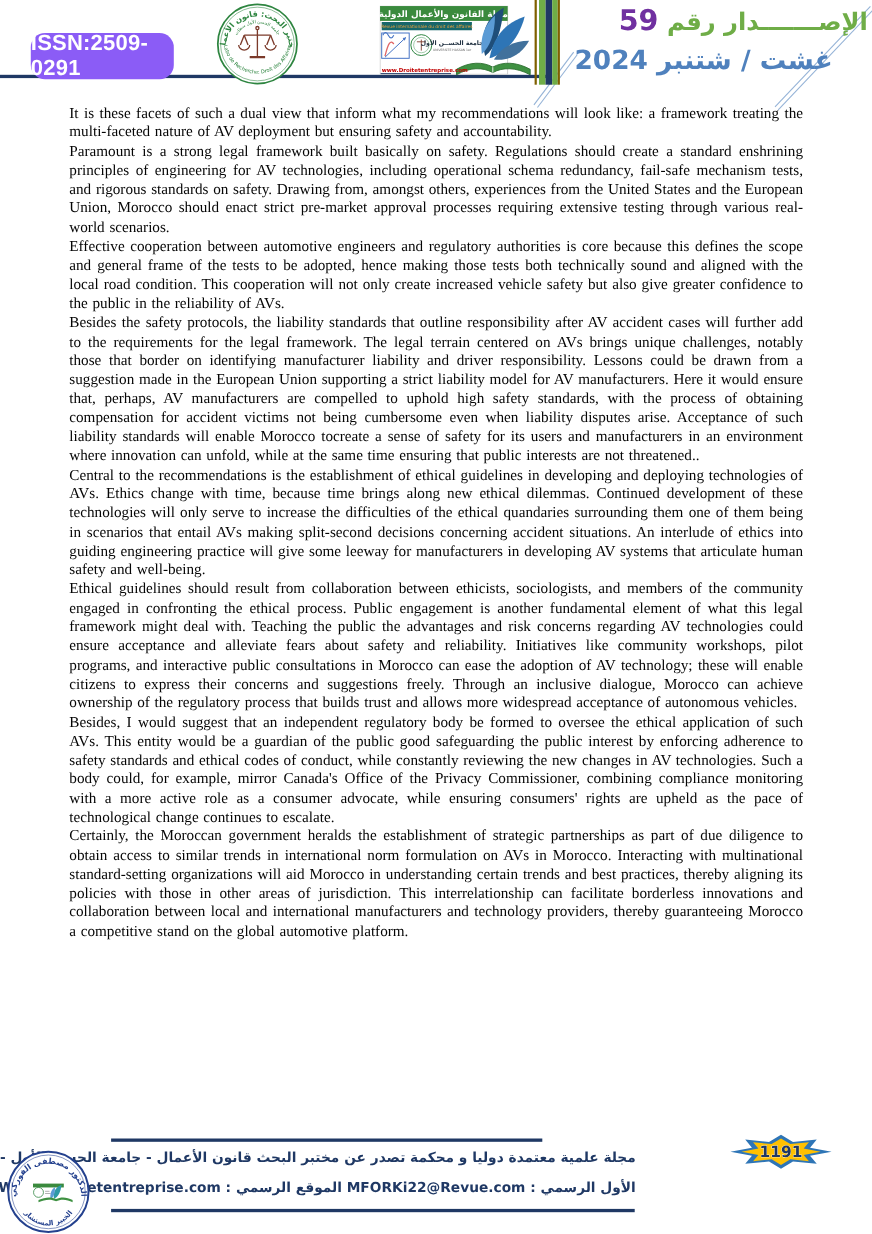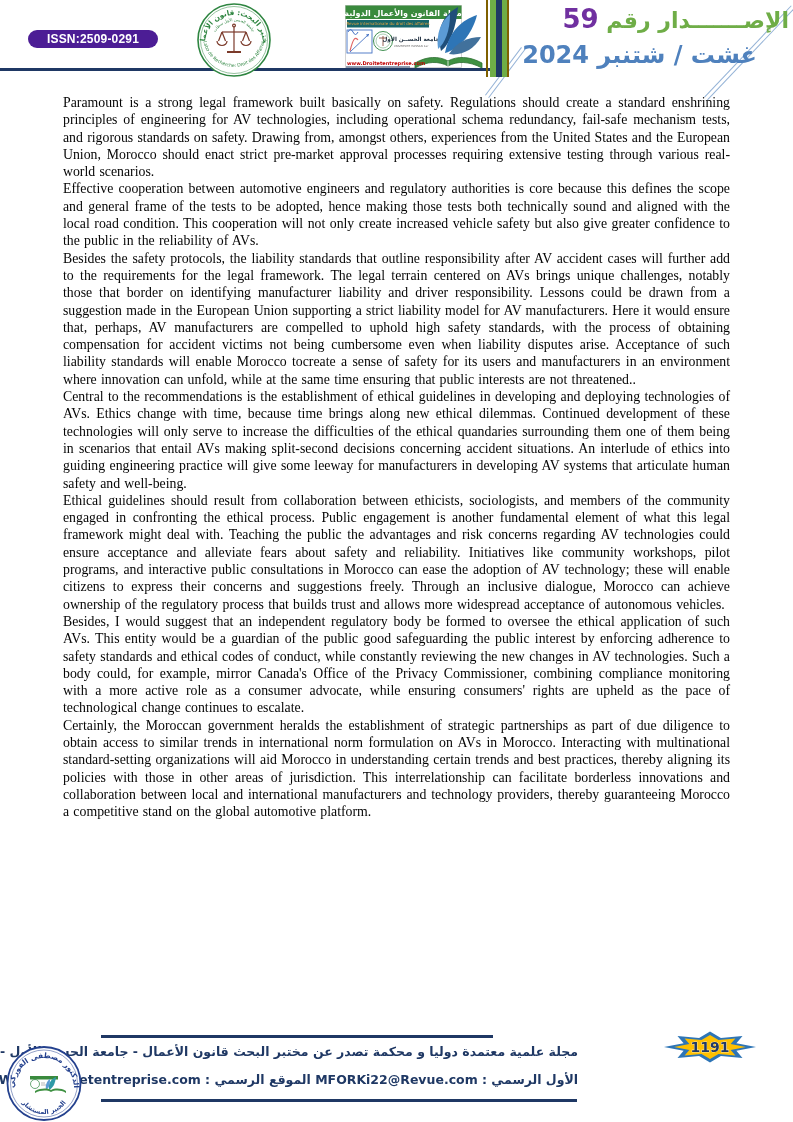--- a/index.html
+++ b/index.html
@@ -1,22 +1,22 @@
 <!DOCTYPE html>
 <html><head>
 <meta charset="utf-8">
 <style>
   html,body{margin:0;padding:0;background:#fff;}
   .page{position:relative;width:793px;height:1122px;background:#ffffff;overflow:hidden;
         font-family:"Liberation Serif",serif;}
 
   
-  .issn-pill{position:absolute;left:28px;top:30px;width:130px;height:18px;background:#4c1d95;
+  .issn-pill{position:absolute;left:28px;top:30px;width:130px;height:42px;background:#8b5cf6;
              border-radius:13px;color:#ffffff;font-family:"Liberation Sans",sans-serif;
-             font-weight:bold;font-size:12px;display:flex;align-items:center;justify-content:center;
+             font-weight:bold;font-size:20px;display:flex;align-items:center;justify-content:center;
              letter-spacing:.2px;}
   .header-rule{position:absolute;left:0;top:68px;width:497px;height:3px;background:#1f3864;z-index:0;}
   .lab-stamp{position:absolute;left:196px;top:2px;z-index:2;}
   .journal-logo{position:absolute;left:345px;top:5px;z-index:2;}
   .vbars{position:absolute;left:486px;top:0;height:77px;display:flex;z-index:2;}
   .vbars span{display:block;height:100%;}
   .vb-olive{width:2px;background:#7f6000;}
   .vb-green{width:6px;background:#6fad47;}
   .vb-navy{width:6px;background:#1f3864;}
   .vb-gap{width:2px;background:transparent;}
@@ -143,20 +143,21 @@
       <span>الإصـــــــدار رقم</span>
       <span class="issue-num">59</span>
     </div>
     <div class="date-line" dir="rtl">غشت / شتنبر 2024</div>
 
     <div class="slash slash-small"></div>
     <div class="slash slash-large"></div>
   </div>
 
   <main class="body-text">
+    <p>It is these facets of such a dual view that inform what my recommendations will look like: a framework treating the multi-faceted nature of AV deployment but ensuring safety and accountability.</p>
     <p>Paramount is a strong legal framework built basically on safety. Regulations should create a standard enshrining principles of engineering for AV technologies, including operational schema redundancy, fail-safe mechanism tests, and rigorous standards on safety. Drawing from, amongst others, experiences from the United States and the European Union, Morocco should enact strict pre-market approval processes requiring extensive testing through various real-world scenarios.</p>
     <p>Effective cooperation between automotive engineers and regulatory authorities is core because this defines the scope and general frame of the tests to be adopted, hence making those tests both technically sound and aligned with the local road condition. This cooperation will not only create increased vehicle safety but also give greater confidence to the public in the reliability of AVs.</p>
     <p>Besides the safety protocols, the liability standards that outline responsibility after AV accident cases will further add to the requirements for the legal framework. The legal terrain centered on AVs brings unique challenges, notably those that border on identifying manufacturer liability and driver responsibility. Lessons could be drawn from a suggestion made in the European Union supporting a strict liability model for AV manufacturers. Here it would ensure that, perhaps, AV manufacturers are compelled to uphold high safety standards, with the process of obtaining compensation for accident victims not being cumbersome even when liability disputes arise. Acceptance of such liability standards will enable Morocco tocreate a sense of safety for its users and manufacturers in an environment where innovation can unfold, while at the same time ensuring that public interests are not threatened..</p>
     <p>Central to the recommendations is the establishment of ethical guidelines in developing and deploying technologies of AVs. Ethics change with time, because time brings along new ethical dilemmas. Continued development of these technologies will only serve to increase the difficulties of the ethical quandaries surrounding them one of them being in scenarios that entail AVs making split-second decisions concerning accident situations. An interlude of ethics into guiding engineering practice will give some leeway for manufacturers in developing AV systems that articulate human safety and well-being.</p>
     <p>Ethical guidelines should result from collaboration between ethicists, sociologists, and members of the community engaged in confronting the ethical process. Public engagement is another fundamental element of what this legal framework might deal with. Teaching the public the advantages and risk concerns regarding AV technologies could ensure acceptance and alleviate fears about safety and reliability. Initiatives like community workshops, pilot programs, and interactive public consultations in Morocco can ease the adoption of AV technology; these will enable citizens to express their concerns and suggestions freely. Through an inclusive dialogue, Morocco can achieve ownership of the regulatory process that builds trust and allows more widespread acceptance of autonomous vehicles.</p>
     <p>Besides, I would suggest that an independent regulatory body be formed to oversee the ethical application of such AVs. This entity would be a guardian of the public good  safeguarding the public interest by enforcing adherence to safety standards and ethical codes of conduct, while constantly reviewing the new changes in AV technologies. Such a body could, for example, mirror Canada's Office of the Privacy Commissioner, combining compliance monitoring with a more active role as a consumer advocate, while ensuring consumers' rights are upheld as the pace of technological change continues to escalate.</p>
     <p>Certainly, the Moroccan government heralds the establishment of strategic partnerships as part of due diligence to obtain access to similar trends in international norm formulation on AVs in Morocco. Interacting with multinational standard-setting organizations will aid Morocco in understanding certain trends and best practices, thereby aligning its policies with those in other areas of jurisdiction. This interrelationship can facilitate borderless innovations and collaboration between local and international manufacturers and technology providers, thereby guaranteeing Morocco a competitive stand on the global automotive platform.</p>
   </main>
 
   <div>

